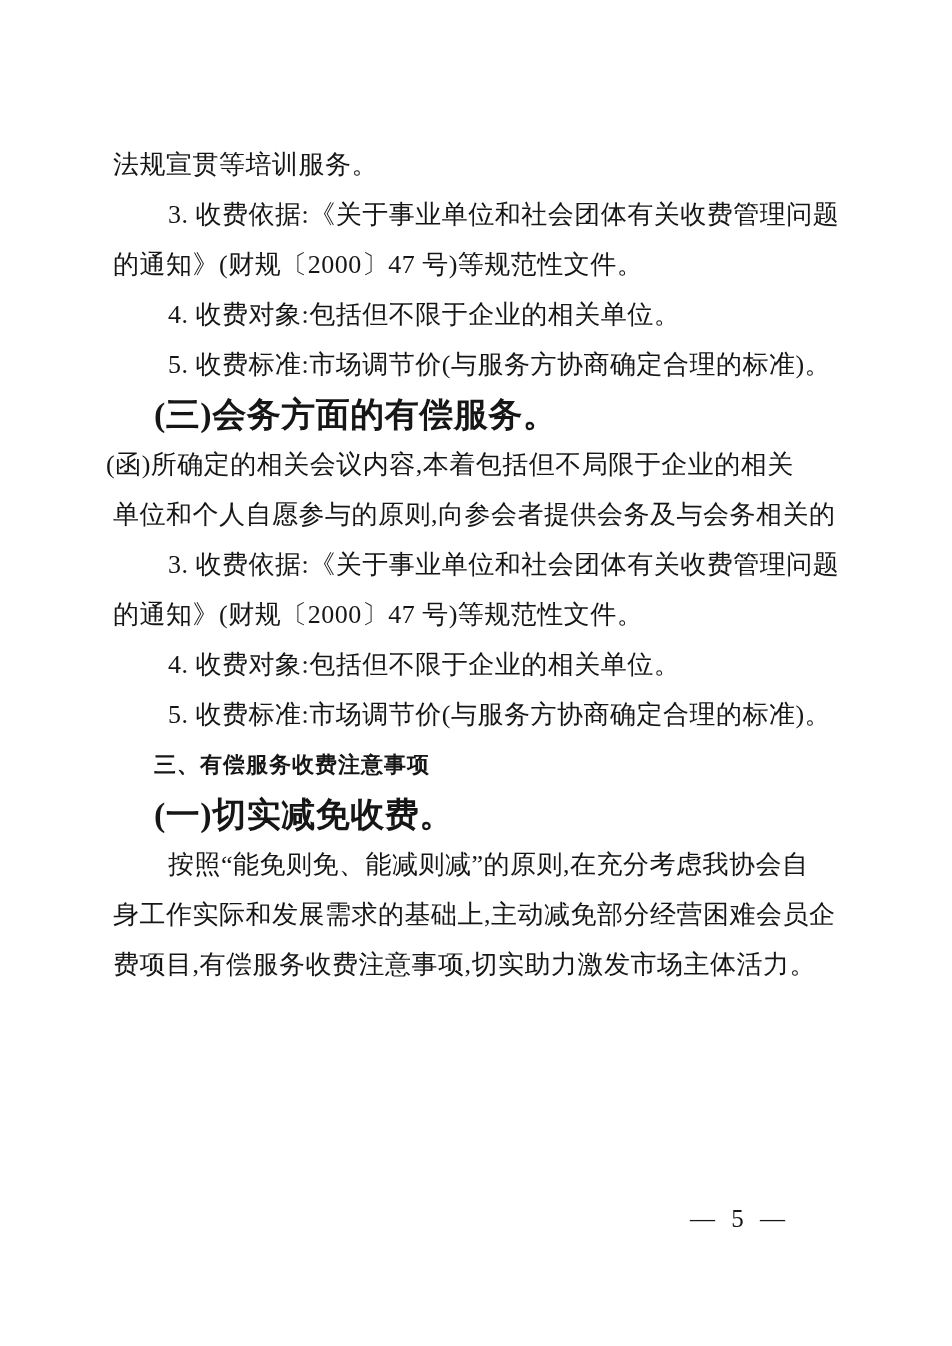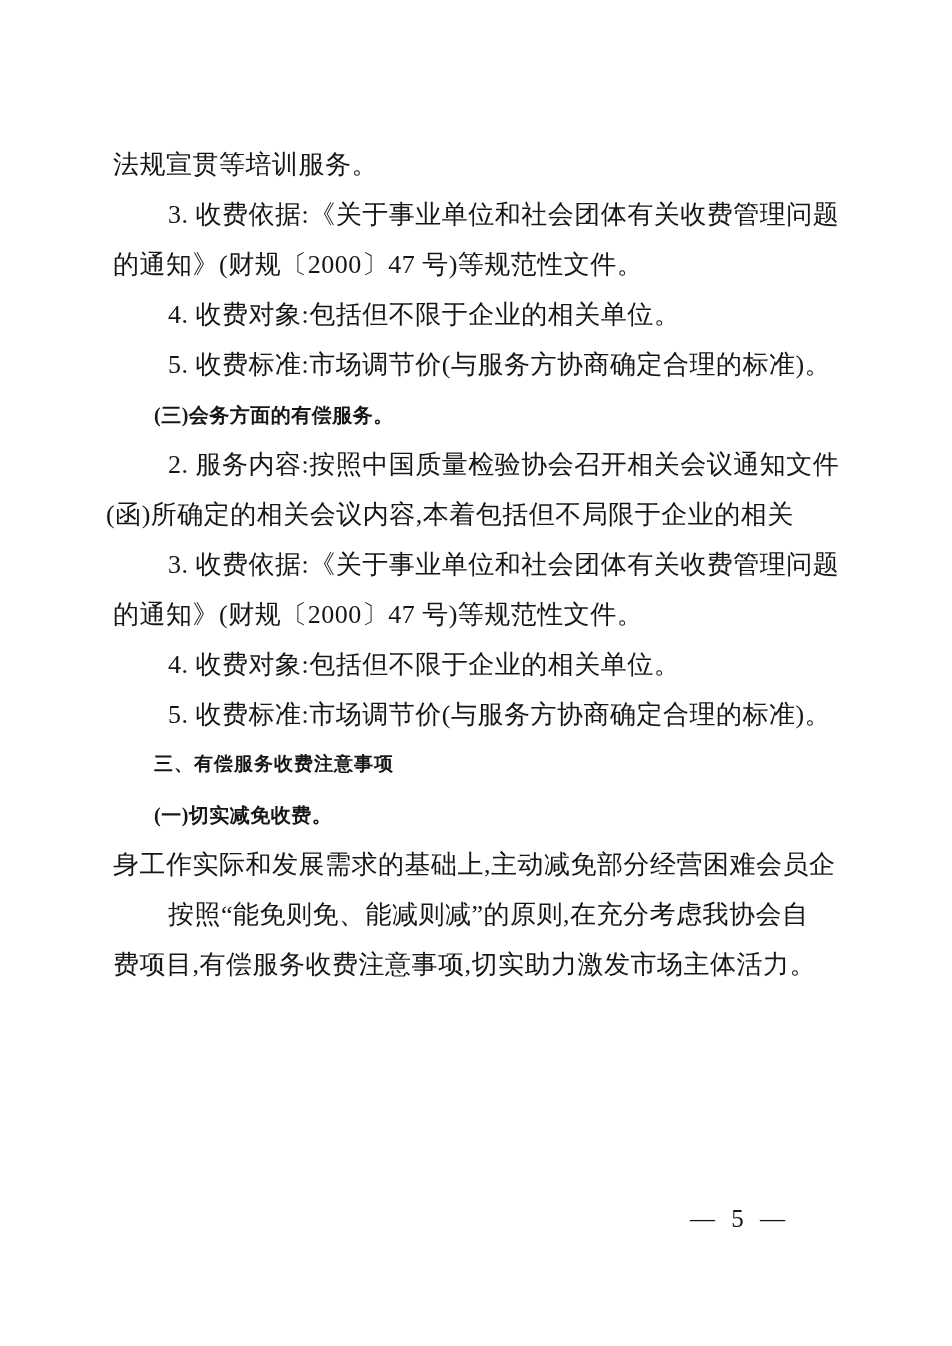--- a/index.html
+++ b/index.html
@@ -41,26 +41,26 @@
     padding-left: 55px;
   }
   .indent-h {
     padding-left: 41px;
   }
   .paren-start {
     margin-left: -7px;
   }
   .b-kai {
     font-weight: 700;
-    font-size: 20px;
+    font-size: 34px;
   }
   .b-hei {
     font-weight: 700;
-    font-family: Liberation Mono, monospace;
-    font-size: 19px;
+    font-family: Liberation Serif, serif;
+    font-size: 22px;
     letter-spacing: 1px;
   }
   .pagenum {
     position: absolute;
     right: 138px;
     top: 1205px;
     font-size: 25px;
     letter-spacing: 5px;
     white-space: nowrap;
     color: #161616;
@@ -70,26 +70,26 @@
 <body>
 
 <div class="page">
   <div class="doc">
     <div class="line">法规宣贯等培训服务。</div>
     <div class="line indent">3. 收费依据:《关于事业单位和社会团体有关收费管理问题</div>
     <div class="line">的通知》(财规〔2000〕47 号)等规范性文件。</div>
     <div class="line indent">4. 收费对象:包括但不限于企业的相关单位。</div>
     <div class="line indent">5. 收费标准:市场调节价(与服务方协商确定合理的标准)。</div>
     <div class="line indent-h b-kai">(三)会务方面的有偿服务。</div>
-    <div class="line indent">2. 服务内容:按照中国质量检验协会召开相关会议通知文件</div>
     <div class="line paren-start">(函)所确定的相关会议内容,本着包括但不局限于企业的相关</div>
+    <div class="line">单位和个人自愿参与的原则,向参会者提供会务及与会务相关的</div>
     <div class="line indent">3. 收费依据:《关于事业单位和社会团体有关收费管理问题</div>
     <div class="line">的通知》(财规〔2000〕47 号)等规范性文件。</div>
     <div class="line indent">4. 收费对象:包括但不限于企业的相关单位。</div>
     <div class="line indent">5. 收费标准:市场调节价(与服务方协商确定合理的标准)。</div>
     <div class="line indent-h b-hei">三、有偿服务收费注意事项</div>
     <div class="line indent-h b-kai">(一)切实减免收费。</div>
+    <div class="line indent">按照“能免则免、能减则减”的原则,在充分考虑我协会自</div>
     <div class="line">身工作实际和发展需求的基础上,主动减免部分经营困难会员企</div>
-    <div class="line indent">按照“能免则免、能减则减”的原则,在充分考虑我协会自</div>
     <div class="line">费项目,有偿服务收费注意事项,切实助力激发市场主体活力。</div>
   </div>
   <div class="pagenum">— 5 —</div>
 </div>
 
 </body></html>

